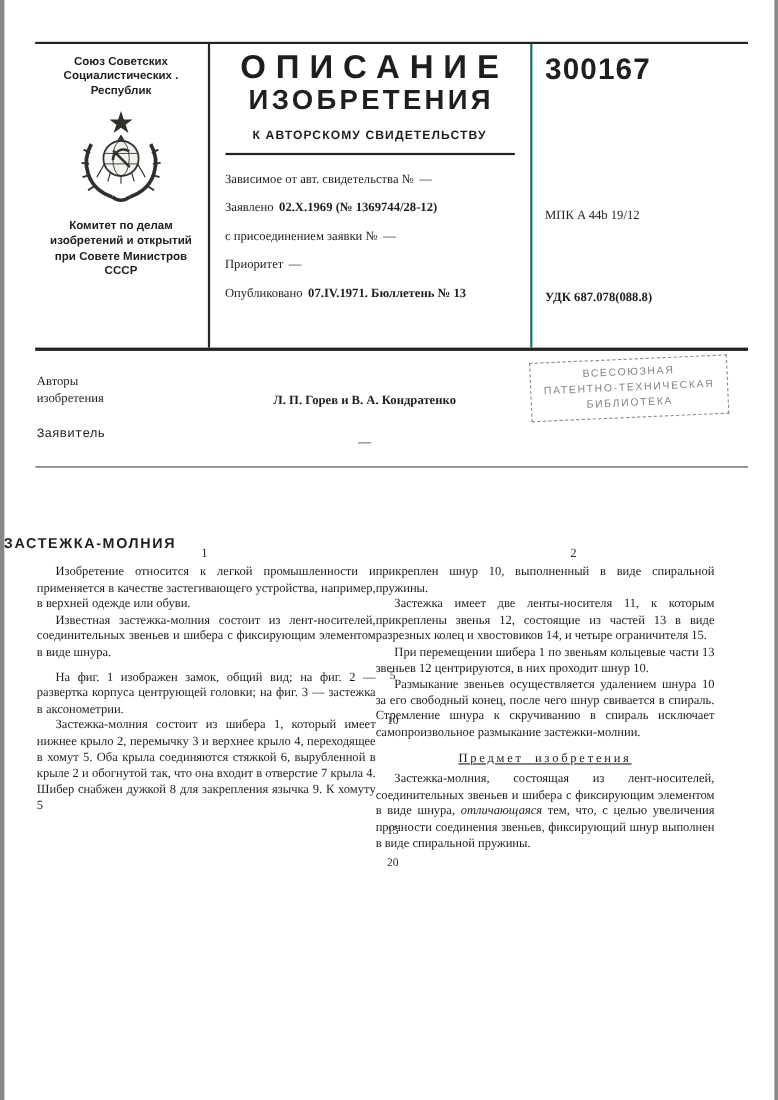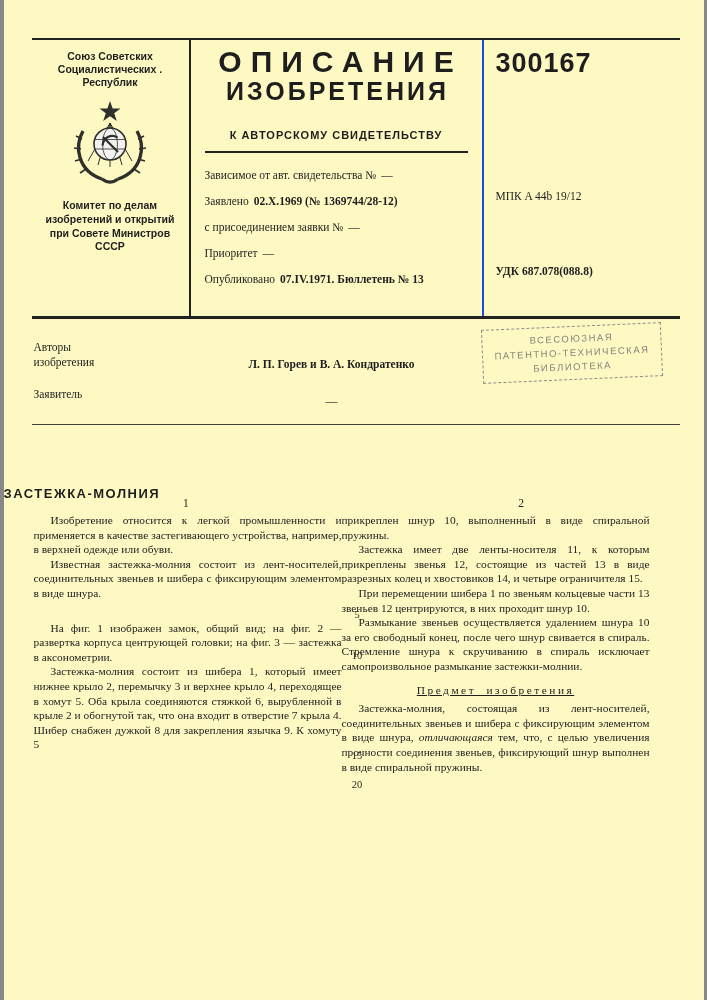--- a/index.html
+++ b/index.html
@@ -1,58 +1,58 @@
 <!DOCTYPE html>
 <html><head>
 <meta charset="utf-8">
 <style>
   * { margin:0; padding:0; box-sizing:border-box; }
   html,body { background:#888; }
   .page {
     position:relative;
     width:700px; height:1000px;
     margin:0 auto;
-    background:#fef9c3;
+    background:#ffffff;
     color:#1e1e1e;
     font-family:"Liberation Serif", serif;
     overflow:hidden;
   }
   
   .masthead {
     position:absolute; left:28px; right:24px; top:38px; height:281px;
     border-top:2px solid #222;
     border-bottom:3px solid #222;
     display:grid;
     grid-template-columns:157px 295px 1fr;
   }
   .left-cell { text-align:center; padding-top:10px; }
   .union-name { font-weight:bold; font-size:10.5px; line-height:1.25; font-family:"Liberation Sans",sans-serif; }
   .emblem-wrap { margin:10px auto 6px; width:84px; height:92px; }
   .committee { font-weight:bold; font-size:10.5px; line-height:1.3; font-family:"Liberation Sans",sans-serif; margin-top:8px; }
-  .center-cell { border-left:2px solid #222; border-right:2px solid #1d4ed8; padding:0 14px; }
+  .center-cell { border-left:2px solid #222; border-right:2px solid #0f766e; padding:0 14px; }
   .title-block { border-bottom:2px solid #222; text-align:center; padding:6px 0 10px; }
   .t1 { font-family:"Liberation Sans",sans-serif; font-weight:bold; font-size:30px; letter-spacing:9px; text-indent:9px; line-height:1.05; }
   .t2 { font-family:"Liberation Sans",sans-serif; font-weight:bold; font-size:25px; letter-spacing:3px; text-indent:3px; line-height:1.1; }
-  .t3 { font-family:"Liberation Sans",sans-serif; font-weight:bold; font-size:11px; letter-spacing:1px; margin-top:24px; }
+  .t3 { font-family:"Liberation Sans",sans-serif; font-weight:bold; font-size:11px; letter-spacing:1px; margin-top:12px; }
   .fields { padding-top:16px; font-size:11.5px; }
   .field-row { margin-bottom:14px; }
   .field-row .fv { margin-left:5px; }
   .field-row .fv.b { font-weight:bold; }
   .right-cell { position:relative; padding-left:12px; }
   .doc-number { font-family:"Liberation Sans",sans-serif; font-weight:bold; font-size:27px; letter-spacing:1px; position:absolute; top:8px; left:12px; }
   .mpk { position:absolute; top:150px; left:12px; font-size:11.5px; }
   .udk { position:absolute; top:225px; left:12px; font-size:11.5px; font-weight:bold; }
   
   .byline {
     position:absolute; left:28px; right:24px; top:322px; height:103px;
     border-bottom:1px solid #444;
   }
   .authors-label { position:absolute; left:2px; top:18px; font-size:11.5px; line-height:1.3; }
   .authors-value { position:absolute; left:140px; width:320px; top:36px; text-align:center; font-size:11.5px; font-weight:bold; }
-  .applicant-label { position:absolute; left:2px; top:66px; font-size:11.5px; }
+  .applicant-label { position:absolute; left:2px; top:66px; font-size:11.5px;font-family:Liberation Mono, monospace; }
   .applicant-value { position:absolute; left:140px; width:320px; top:72px; text-align:center; font-size:12px; }
   .stamp {
     position:absolute; right:18px; top:4px; width:180px;
     border:1.5px dashed #8d8d88;
     transform:rotate(-2.5deg);
     padding:5px 4px 6px;
     text-align:center;
     color:#85847e;
     font-family:"Liberation Sans",sans-serif;
     font-size:9.5px; letter-spacing:1.5px; line-height:1.45;
@@ -63,21 +63,21 @@
   .columns {
     position:absolute; top:497px; left:30px; right:30px;
   }
   .col-heads { display:flex; font-size:11.5px; margin-bottom:4px; }
   .col-heads div { width:308px; text-align:center; }
   .col-heads .gap { width:31px; }
   .cols { display:flex; }
   .col { width:308px; font-size:11.4px; line-height:14.6px; text-align:justify; }
   .para { text-indent:17px; }
   .para.noindent { text-indent:0; }
-  .para.space-before { margin-top:20px; }
+  .para.space-before { margin-top:8px; }
   .claim-heading { text-align:center; font-size:11.4px; letter-spacing:2.5px; word-spacing:5px; margin:9px 0 4px;text-decoration:underline; }
   .line-num { position:absolute; left:308px; width:31px; text-align:center; font-size:10.5px; color:#2a2a2a; }
   .ln-0 { top:112px; } .ln-1 { top:153px; } .ln-2 { top:253px; } .ln-3 { top:282px; }
 </style>
 </head>
 <body>
 
 <div class="page">
 
   <div class="masthead">

